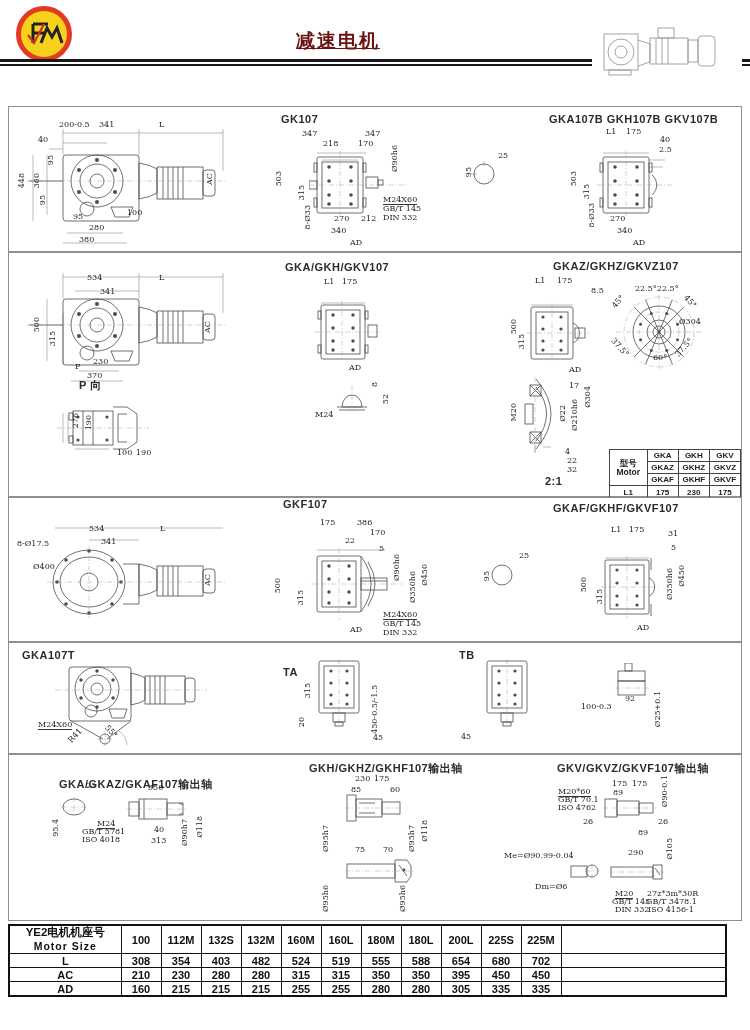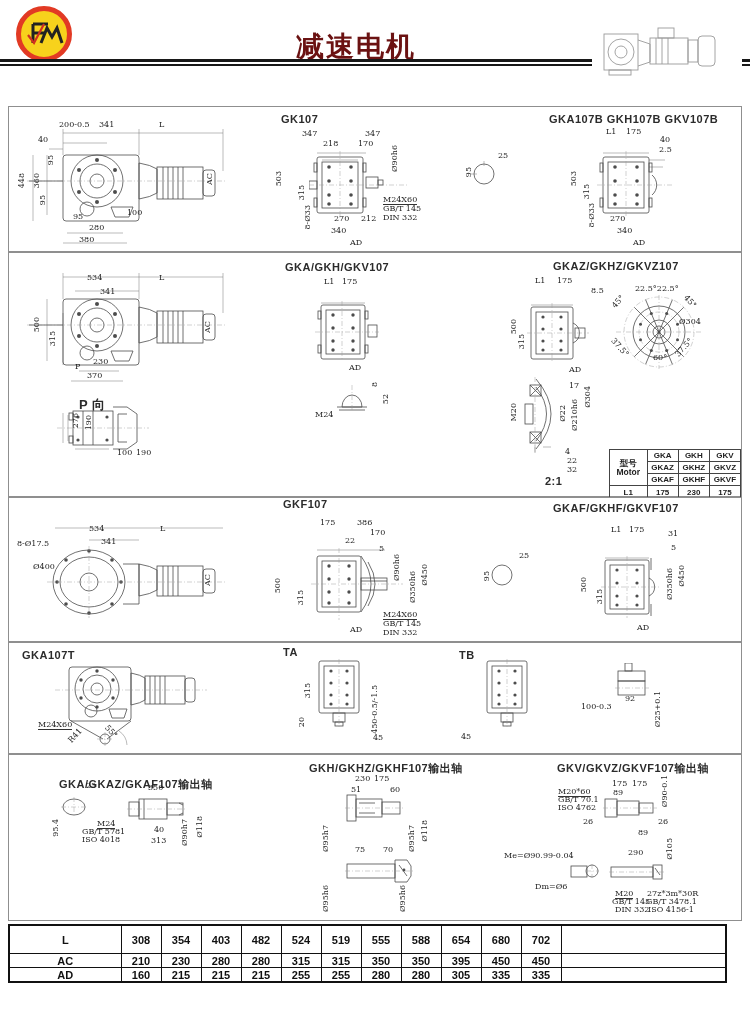--- a/index.html
+++ b/index.html
@@ -3,22 +3,22 @@
 <meta charset="utf-8">
 <style>
   html,body{margin:0;padding:0;background:#ffffff;}
   #page{position:relative;width:750px;height:1030px;background:#fff;overflow:hidden;
         font-family:"Liberation Sans",sans-serif;}
   
   #logo{position:absolute;left:16px;top:6px;width:56px;height:56px;border-radius:50%;
         background:#f7d21c;border:5px solid #e23a24;box-sizing:border-box;}
   #brand{position:absolute;left:84px;top:10px;font-family:"Liberation Serif",serif;
          font-weight:bold;font-size:40px;letter-spacing:3px;color:#1f9c3f;}
-  #doctitle{position:absolute;left:296px;top:28px;font-size:28px;font-weight:bold;color:#6b1212;
-            letter-spacing:2px;}
+  #doctitle{position:absolute;left:296px;top:28px;font-size:19px;font-weight:bold;color:#6b1212;
+            letter-spacing:2px;text-decoration:underline;}
   #rule{position:absolute;left:0;top:59px;width:750px;height:7px;box-sizing:border-box;
         border-top:3px solid #181818;border-bottom:2px solid #181818;}
   #thumbwrap{position:absolute;left:592px;top:16px;width:150px;height:64px;background:#fff;z-index:3;}
   #series{position:absolute;left:6px;top:68px;font-family:"Liberation Serif",serif;font-style:italic;
           font-weight:bold;font-size:21px;color:#111;border-bottom:1.5px solid #222;padding:0 40px 2px 2px;}
   
   .panel{position:absolute;left:8px;width:734px;background:#fff;border:1.2px solid #8f8f8f;box-sizing:border-box;}
   
   .draw{position:absolute;}
   .draw rect,.draw circle,.draw ellipse,.draw path,.draw line,.draw polyline{stroke:#4c4c4c;stroke-width:.8;fill:none;}
@@ -260,21 +260,21 @@
     <span class="dim" style="left:78px;top:20px">534</span>
     <span class="dim" style="left:91px;top:34px">341</span>
     <span class="dim" style="left:150px;top:20px">L</span>
     <span class="dimv" style="left:23px;top:64px">500</span>
     <span class="dimv" style="left:39px;top:78px">315</span>
     <span class="dimv" style="left:194px;top:68px">AC</span>
     <span class="dim" style="left:84px;top:104px">230</span>
     <span class="dim" style="left:66px;top:109px">P</span>
     <span class="dim" style="left:78px;top:118px">370</span>
 
-    <span class="ttl" style="left:70px;top:143px;font-size:13px">P 向</span>
+    <span class="ttl" style="left:70px;top:125px;font-size:11px">P 向</span>
     <svg class="draw" style="left:48px;top:150px" width="92" height="50" viewBox="0 0 92 50">
       <rect x="16" y="8" width="40" height="34"></rect>
       <line x1="26" y1="8" x2="26" y2="42"></line>
         <line x1="36" y1="8" x2="36" y2="42"></line>
       <rect x="12" y="10" width="4" height="7"></rect>
         <rect x="12" y="33" width="4" height="7"></rect>
       <circle class="f" cx="21" cy="14" r="1.6"></circle>
         <circle class="f" cx="21" cy="37" r="1.6"></circle>
       <circle class="f" cx="50" cy="14" r="1.6"></circle>
         <circle class="f" cx="50" cy="37" r="1.6"></circle>
@@ -588,21 +588,21 @@
         <line x1="82" y1="62" x2="58" y2="80"></line>
       <circle cx="56" cy="80" r="5"></circle>
         <line class="cl" x1="48" y1="80" x2="64" y2="80"></line>
         <line class="cl" x1="56" y1="73" x2="56" y2="87"></line>
       <path class="dl" d="M70 72 a18 18 0 0 1 8 14"></path>
     </svg>
     <span class="dim ul" style="left:29px;top:77px">M24X60</span>
     <span class="dim rotl" style="left:58px;top:88px">R41</span>
     <span class="dim rotr" style="left:95px;top:84px">55°</span>
 
-    <span class="ttl" style="left:274px;top:3px">TA</span>
+    <span class="ttl" style="left:274px;top:23px">TA</span>
     <svg class="draw" style="left:306px;top:16px" width="54" height="70" viewBox="0 0 54 70">
       <rect x="4" y="2" width="40" height="52" rx="2"></rect>
       <rect x="9" y="7" width="30" height="42"></rect>
       <circle class="f" cx="16" cy="12" r="1.6"></circle>
         <circle class="f" cx="32" cy="12" r="1.6"></circle>
       <circle class="f" cx="16" cy="24" r="1.6"></circle>
         <circle class="f" cx="32" cy="24" r="1.6"></circle>
       <circle class="f" cx="16" cy="36" r="1.6"></circle>
         <circle class="f" cx="32" cy="36" r="1.6"></circle>
       <circle class="f" cx="16" cy="45" r="1.6"></circle>
@@ -691,21 +691,21 @@
         </defs>
       <rect x="2" y="2" width="9" height="26" fill="url(#h7)"></rect>
       <rect x="11" y="6" width="26" height="18"></rect>
       <line x1="14" y1="10" x2="30" y2="10"></line>
         <line x1="14" y1="20" x2="30" y2="20"></line>
       <rect x="37" y="9" width="18" height="12"></rect>
       <line class="cl" x1="0" y1="15" x2="60" y2="15"></line>
     </svg>
     <span class="dim" style="left:346px;top:19px">230</span>
     <span class="dim" style="left:365px;top:19px">175</span>
-    <span class="dim" style="left:342px;top:30px">51</span>
+    <span class="dim" style="left:342px;top:30px">85</span>
     <span class="dim" style="left:381px;top:30px">60</span>
     <span class="dimv" style="left:312px;top:70px">Ø95h7</span>
     <span class="dimv" style="left:398px;top:70px">Ø95h7</span>
     <span class="dimv" style="left:411px;top:65px">Ø118</span>
     <span class="dim" style="left:346px;top:90px">75</span>
     <span class="dim" style="left:374px;top:90px">70</span>
     <svg class="draw" style="left:336px;top:103px" width="68" height="26" viewBox="0 0 68 26">
       <rect x="2" y="6" width="48" height="14"></rect>
       <path d="M50 2 h12 l4 6 v10 l-4 6 h-12 z"></path>
       <line x1="54" y1="7" x2="62" y2="18"></line>
@@ -771,20 +771,38 @@
       <col style="width:40px">
         <col style="width:40px">
         <col style="width:40px">
         <col style="width:40px">
       <col style="width:40px">
         <col style="width:40px">
         <col style="width:40px">
       <col>
     </colgroup>
     <tbody>
+        <tr>
+          <th class="lbl">
+            <div>YE2电机机座号</div>
+            <div class="en">Motor Size</div>
+          </th>
+          <th>100</th>
+          <th>112M</th>
+          <th>132S</th>
+          <th>132M</th>
+          <th>160M</th>
+          <th>160L</th>
+          <th>180M</th>
+          <th>180L</th>
+          <th>200L</th>
+          <th>225S</th>
+          <th>225M</th>
+          <th></th>
+        </tr>
         <tr>
           <th>L</th>
           <td>308</td>
           <td>354</td>
           <td>403</td>
           <td>482</td>
           <td>524</td>
           <td>519</td>
           <td>555</td>
           <td>588</td>

